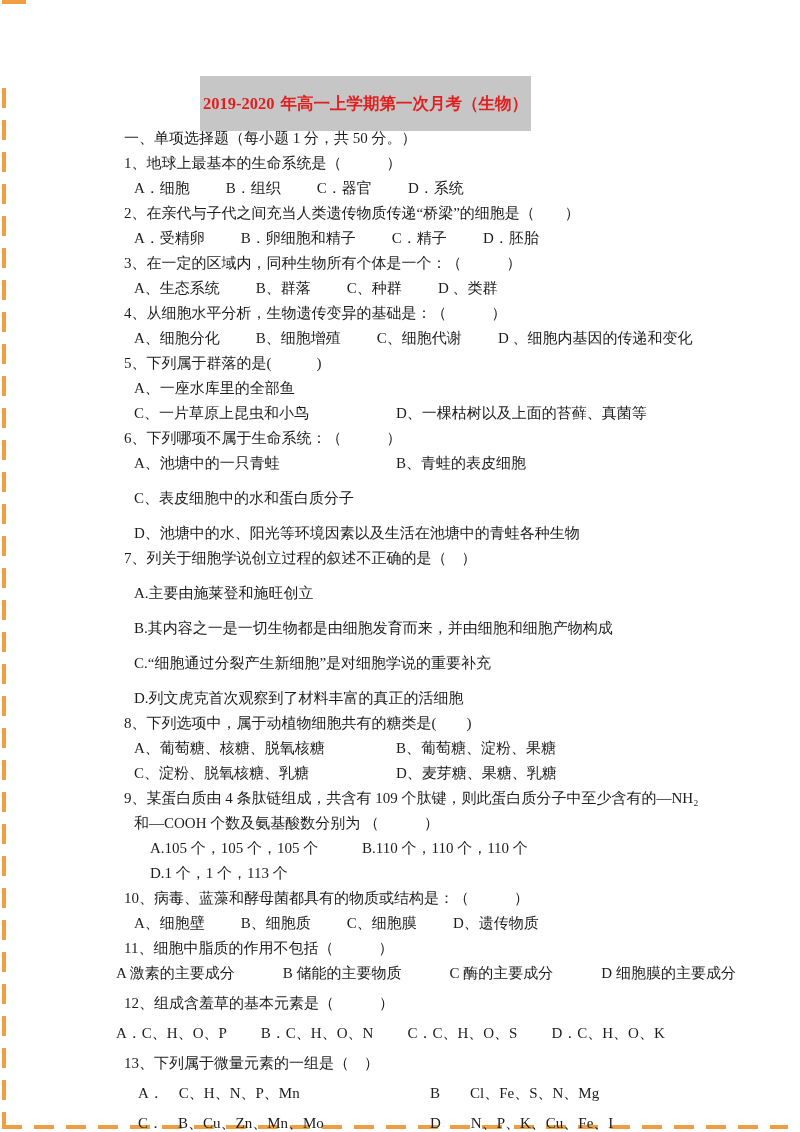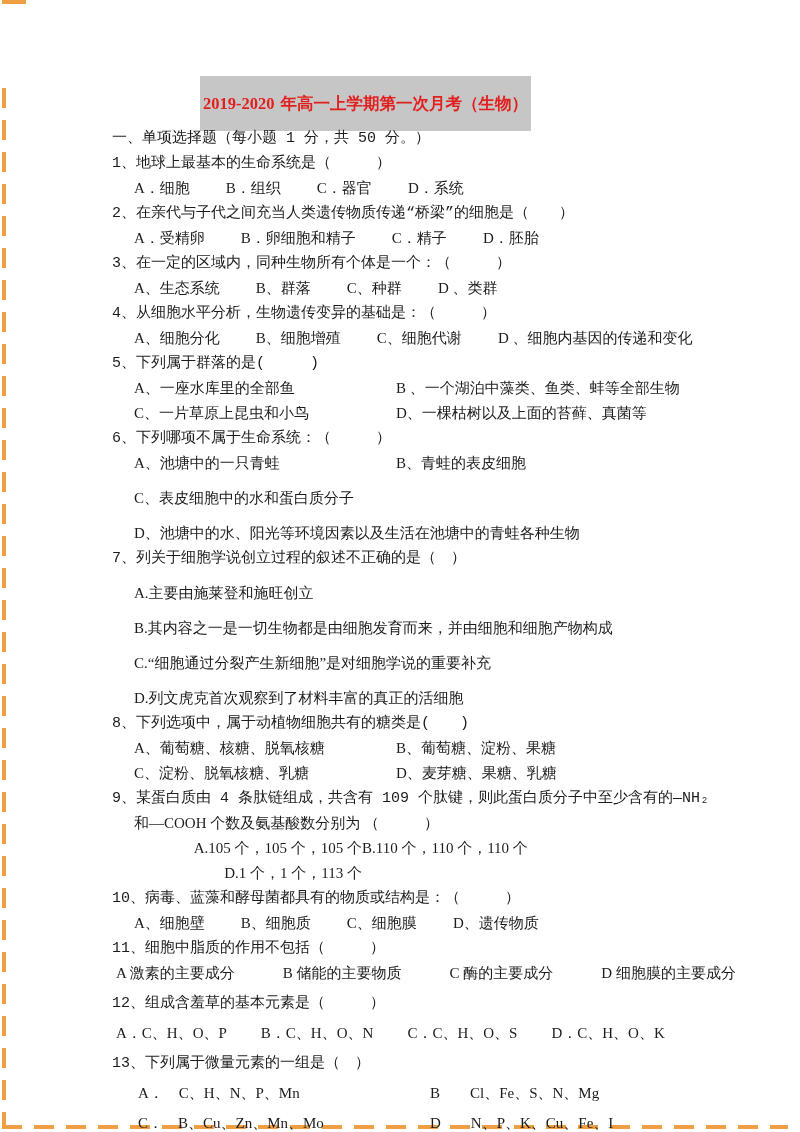--- a/index.html
+++ b/index.html
@@ -27,28 +27,28 @@
   }
   .title{
     height:24px;line-height:24px;margin-left:92px;margin-bottom:10px;
     font-size:16.5px;font-weight:bold;color:var(--title-color);
     white-space:pre;
   }
   .title .hl{background:var(--title-highlight);padding:18px 3px;}
   .title .hl + .hl{margin-left:0;}
   .line{height:25px;line-height:25px;white-space:pre;}
   .roomy{margin-top:5px;}
-  .sec,.q{margin-left:4px;font-family:Liberation Mono, monospace;}
+  .sec,.q{margin-left:16px;}
   .cont{margin-left:26px;}
   .c1{margin-left:26px;margin-top:10px;}
   .c4{margin-left:26px;display:grid;grid-auto-flow:column;justify-content:start;column-gap:36px;}
   .c4s{margin-left:8px;display:grid;grid-auto-flow:column;justify-content:start;column-gap:34px;}
   .c4t{margin-left:8px;display:grid;grid-auto-flow:column;justify-content:start;column-gap:24px;gap:48px;}
   .c2{margin-left:26px;display:grid;grid-template-columns:262px max-content;}
-  .c2n{margin-left:42px;display:grid;grid-template-columns:212px max-content;text-align:right;}
+  .c2n{margin-left:42px;display:grid;grid-template-columns:212px max-content;}
   .c2w{margin-left:30px;display:grid;grid-template-columns:292px max-content;}
 </style>
 </head>
 <body style="background: rgb(255, 255, 255);">
 
 <div class="border-corner"></div>
 <div class="border-left"></div>
 <div class="border-bottom"></div>
 
 <div class="doc">
@@ -57,21 +57,21 @@
       <div class="line sec"><span class="part">一、单项选择题（每小题 1 分，共 50 分。）</span></div>
       <div class="line q"><span class="part">1、地球上最基本的生命系统是（　　　）</span></div>
       <div class="line c4"><span class="part">A．细胞</span><span class="part">B．组织</span><span class="part">C．器官</span><span class="part">D．系统</span></div>
       <div class="line q"><span class="part">2、在亲代与子代之间充当人类遗传物质传递“桥梁”的细胞是（　　）</span></div>
       <div class="line c4"><span class="part">A．受精卵</span><span class="part">B．卵细胞和精子</span><span class="part">C．精子</span><span class="part">D．胚胎</span></div>
       <div class="line q"><span class="part">3、在一定的区域内，同种生物所有个体是一个：（　　　）</span></div>
       <div class="line c4"><span class="part">A、生态系统</span><span class="part">B、群落</span><span class="part">C、种群</span><span class="part">D 、类群</span></div>
       <div class="line q"><span class="part">4、从细胞水平分析，生物遗传变异的基础是：（　　　）</span></div>
       <div class="line c4"><span class="part">A、细胞分化</span><span class="part">B、细胞增殖</span><span class="part">C、细胞代谢</span><span class="part">D 、细胞内基因的传递和变化</span></div>
       <div class="line q"><span class="part">5、下列属于群落的是(　　　)</span></div>
-      <div class="line c2"><span class="part">A、一座水库里的全部鱼</span><span class="part">B 、一个湖泊中藻类、鱼类、蚌等全部生物</span></div>
+      <div class="line c2"><span class="part">A、一座水库里的全部鱼</span></div>
       <div class="line c2"><span class="part">C、一片草原上昆虫和小鸟</span><span class="part">D、一棵枯树以及上面的苔藓、真菌等</span></div>
       <div class="line q"><span class="part">6、下列哪项不属于生命系统：（　　　）</span></div>
       <div class="line c2"><span class="part">A、池塘中的一只青蛙</span><span class="part">B、青蛙的表皮细胞</span></div>
       <div class="line c1"><span class="part">C、表皮细胞中的水和蛋白质分子</span></div>
       <div class="line c1"><span class="part">D、池塘中的水、阳光等环境因素以及生活在池塘中的青蛙各种生物</span></div>
       <div class="line q"><span class="part">7、列关于细胞学说创立过程的叙述不正确的是（　）</span></div>
       <div class="line c1"><span class="part">A.主要由施莱登和施旺创立</span></div>
       <div class="line c1"><span class="part">B.其内容之一是一切生物都是由细胞发育而来，并由细胞和细胞产物构成</span></div>
       <div class="line c1"><span class="part">C.“细胞通过分裂产生新细胞”是对细胞学说的重要补充</span></div>
       <div class="line c1"><span class="part">D.列文虎克首次观察到了材料丰富的真正的活细胞</span></div>

